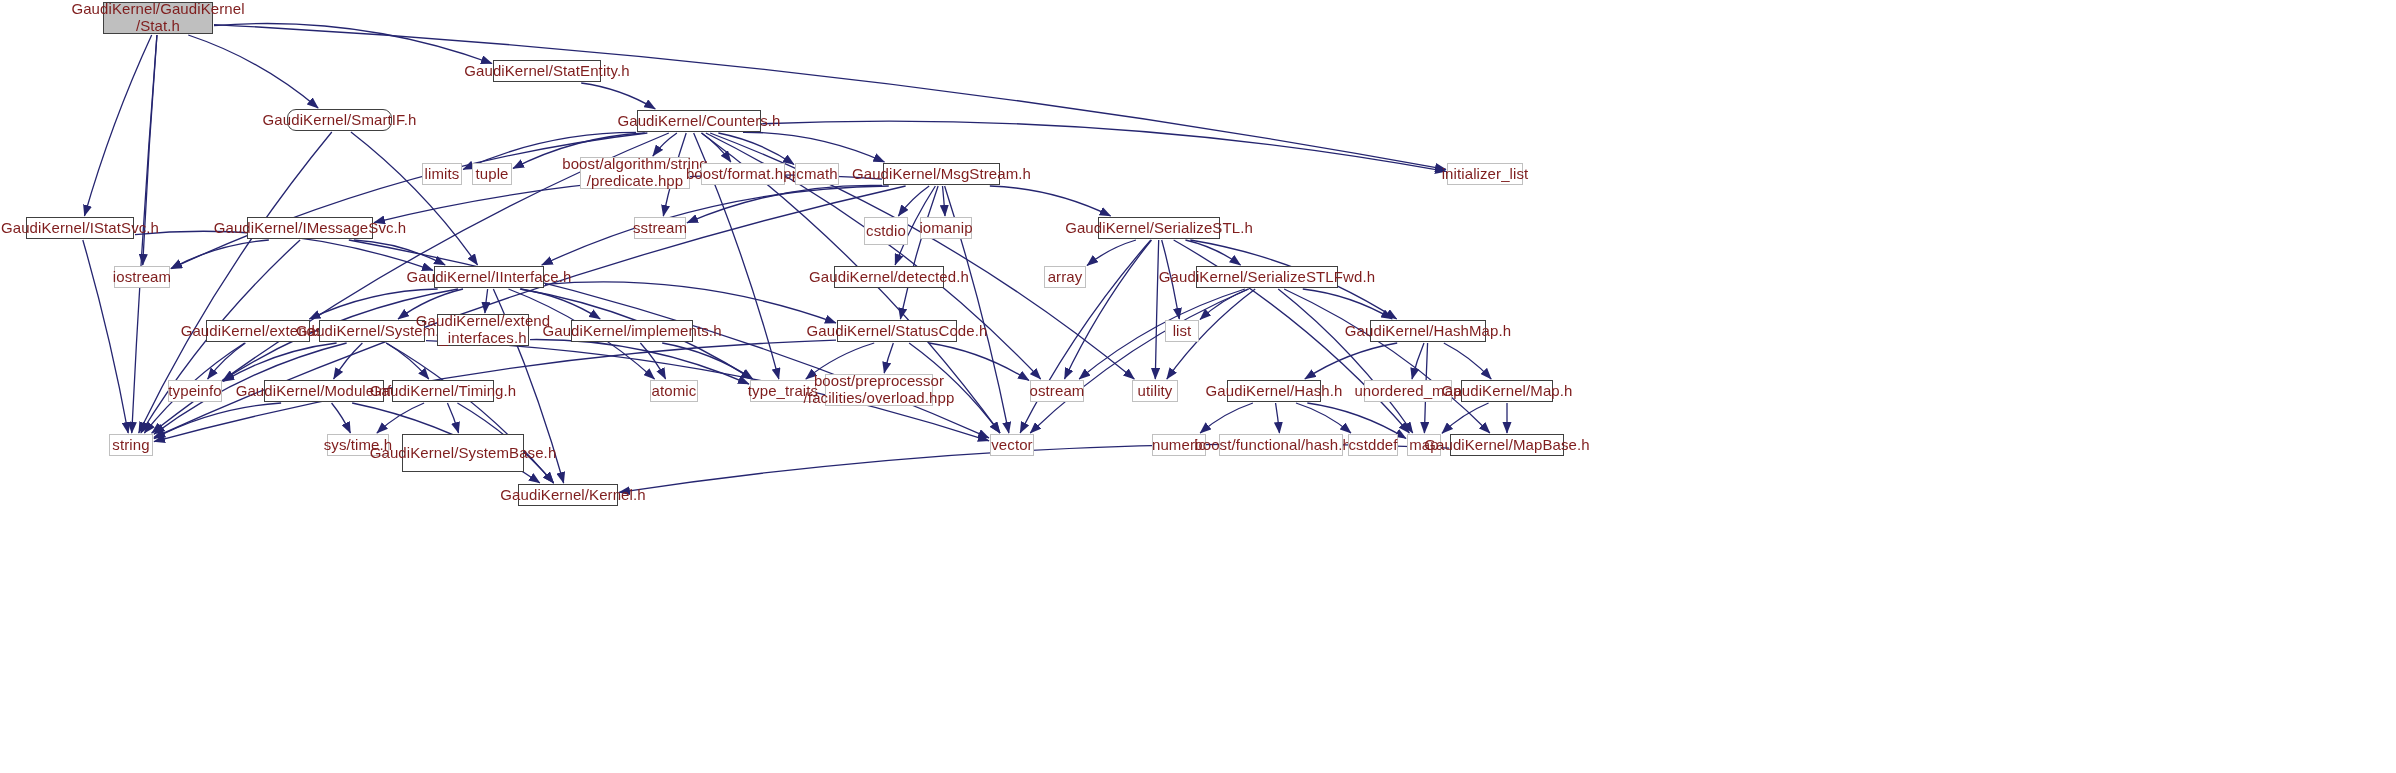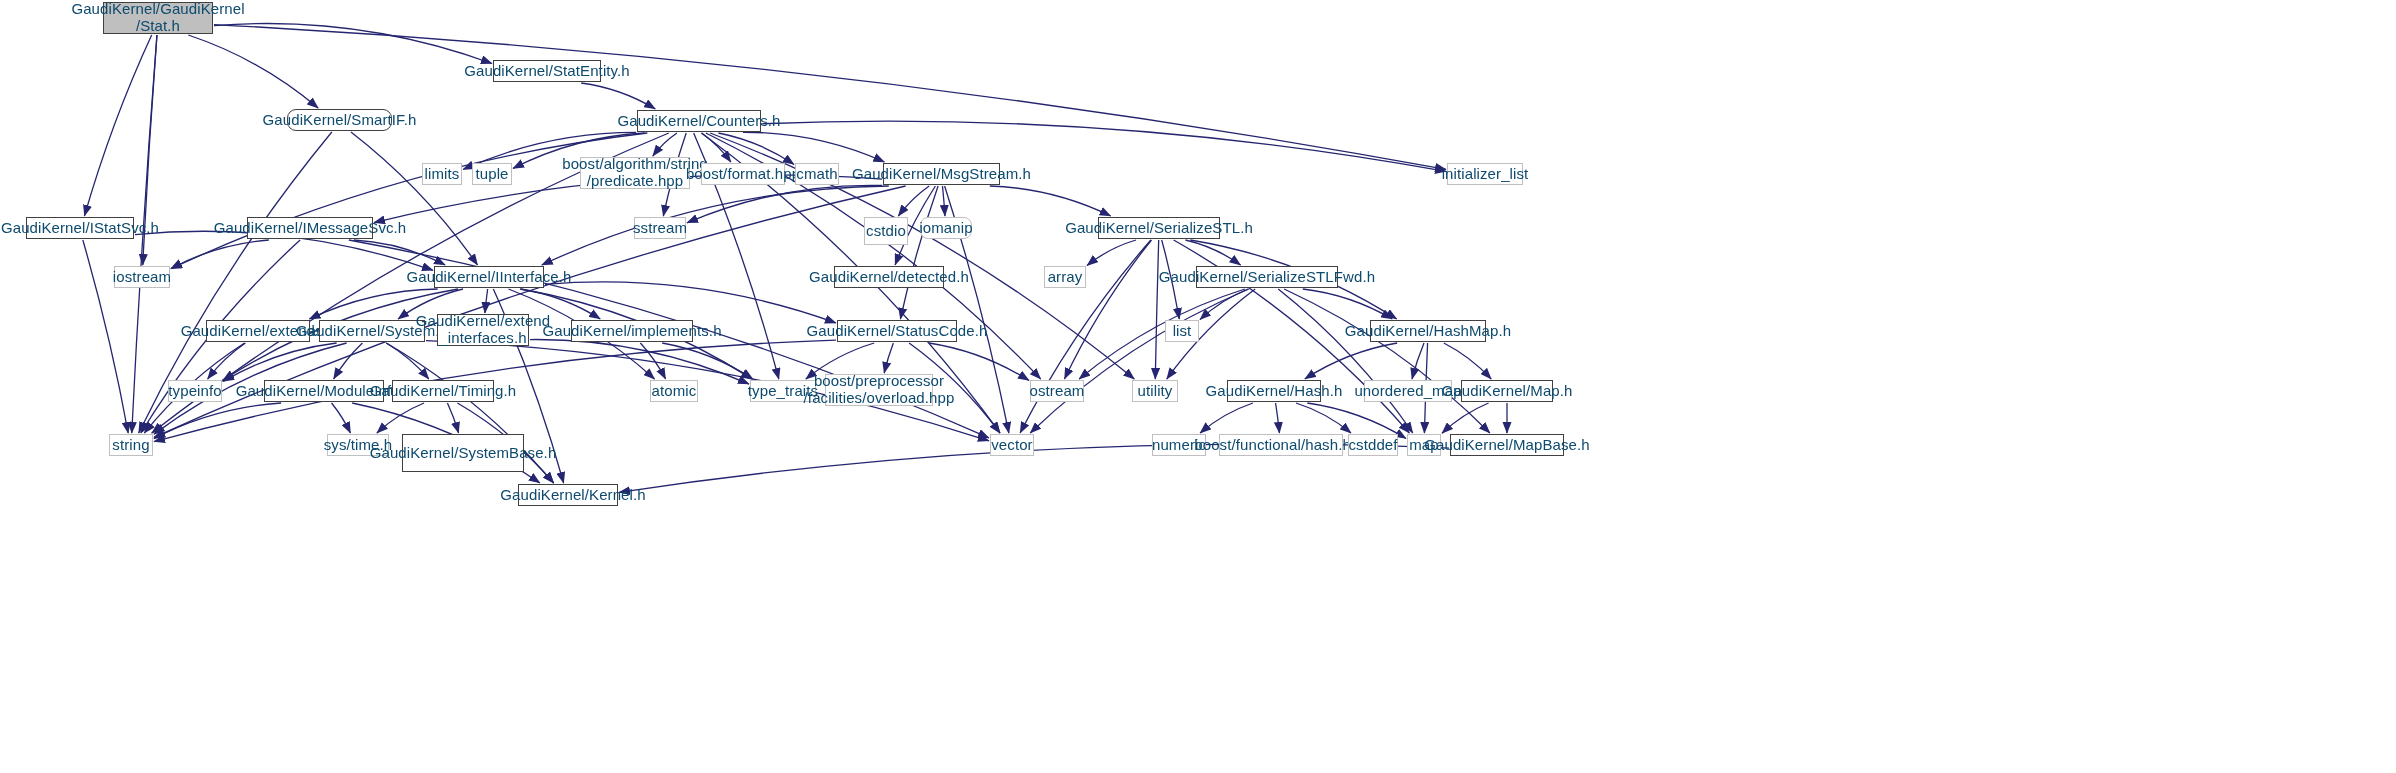--- a/index.html
+++ b/index.html
@@ -1,20 +1,20 @@
 <!DOCTYPE html>
 <html><head>
 <meta charset="utf-8">
 <style>
   html,body{margin:0;padding:0;background:#ffffff;}
   body{font-family:"Liberation Sans", sans-serif;}
   #graph{position:relative;width:2396px;height:773px;background:#ffffff;overflow:hidden;}
   #edges{position:absolute;left:0;top:0;width:2396px;height:773px;}
   .node{position:absolute;box-sizing:border-box;display:flex;align-items:center;justify-content:center;
-        text-align:center;line-height:1.12;color:#0c4a6e;background:#ffffff;
+        text-align:center;line-height:1.12;color:#7f1d1d;background:#ffffff;
         font-size:15px;letter-spacing:0.1px;white-space:pre-line;}
   .node.sys{border:1px solid #c0c0c0;}
   .node.hdr{border:1.6px solid #404040;}
   .node.root{border:1.6px solid #404040;background:#bfbfbf;}
 </style>
 </head>
 <body>
 
 <div id="graph">
   <svg id="edges">
@@ -130,21 +130,21 @@
     <div class="node sys" style="left: 580px; top: 157px; width: 110px; height: 32px;">boost/algorithm/string
 /predicate.hpp</div>
     <div class="node sys" style="left: 701px; top: 163px; width: 84px; height: 22px;">boost/format.hpp</div>
     <div class="node sys" style="left: 795px; top: 163px; width: 44px; height: 22px;">cmath</div>
     <div class="node hdr" style="left: 883px; top: 163px; width: 117px; height: 22px;">GaudiKernel/MsgStream.h</div>
     <div class="node sys" style="left: 1447px; top: 163px; width: 76px; height: 22px;">initializer_list</div>
     <div class="node hdr" style="left: 26px; top: 217px; width: 108px; height: 22px;">GaudiKernel/IStatSvc.h</div>
     <div class="node hdr" style="left: 247px; top: 217px; width: 126px; height: 22px;">GaudiKernel/IMessageSvc.h</div>
     <div class="node sys" style="left: 634px; top: 217px; width: 52px; height: 22px;">sstream</div>
     <div class="node sys" style="left: 864px; top: 217px; width: 44px; height: 28px;">cstdio</div>
-    <div class="node sys" style="left: 920px; top: 217px; width: 52px; height: 22px; border-radius: 8px;">iomanip</div>
+    <div class="node sys" style="left: 920px; top: 217px; width: 52px; height: 22px;">iomanip</div>
     <div class="node hdr" style="left: 1098px; top: 217px; width: 122px; height: 22px;">GaudiKernel/SerializeSTL.h</div>
     <div class="node sys" style="left: 114px; top: 266px; width: 56px; height: 22px;">iostream</div>
     <div class="node hdr" style="left: 434px; top: 266px; width: 110px; height: 22px;">GaudiKernel/IInterface.h</div>
     <div class="node hdr" style="left: 834px; top: 266px; width: 110px; height: 22px;">GaudiKernel/detected.h</div>
     <div class="node sys" style="left: 1044px; top: 266px; width: 42px; height: 22px;">array</div>
     <div class="node hdr" style="left: 1196px; top: 266px; width: 142px; height: 22px;">GaudiKernel/SerializeSTLFwd.h</div>
     <div class="node hdr" style="left: 206px; top: 320px; width: 104px; height: 22px;">GaudiKernel/extends.h</div>
     <div class="node hdr" style="left: 319px; top: 320px; width: 106px; height: 22px;">GaudiKernel/System.h</div>
     <div class="node hdr" style="left: 437px; top: 314px; width: 92px; height: 32px;">GaudiKernel/extend
 _interfaces.h</div>

